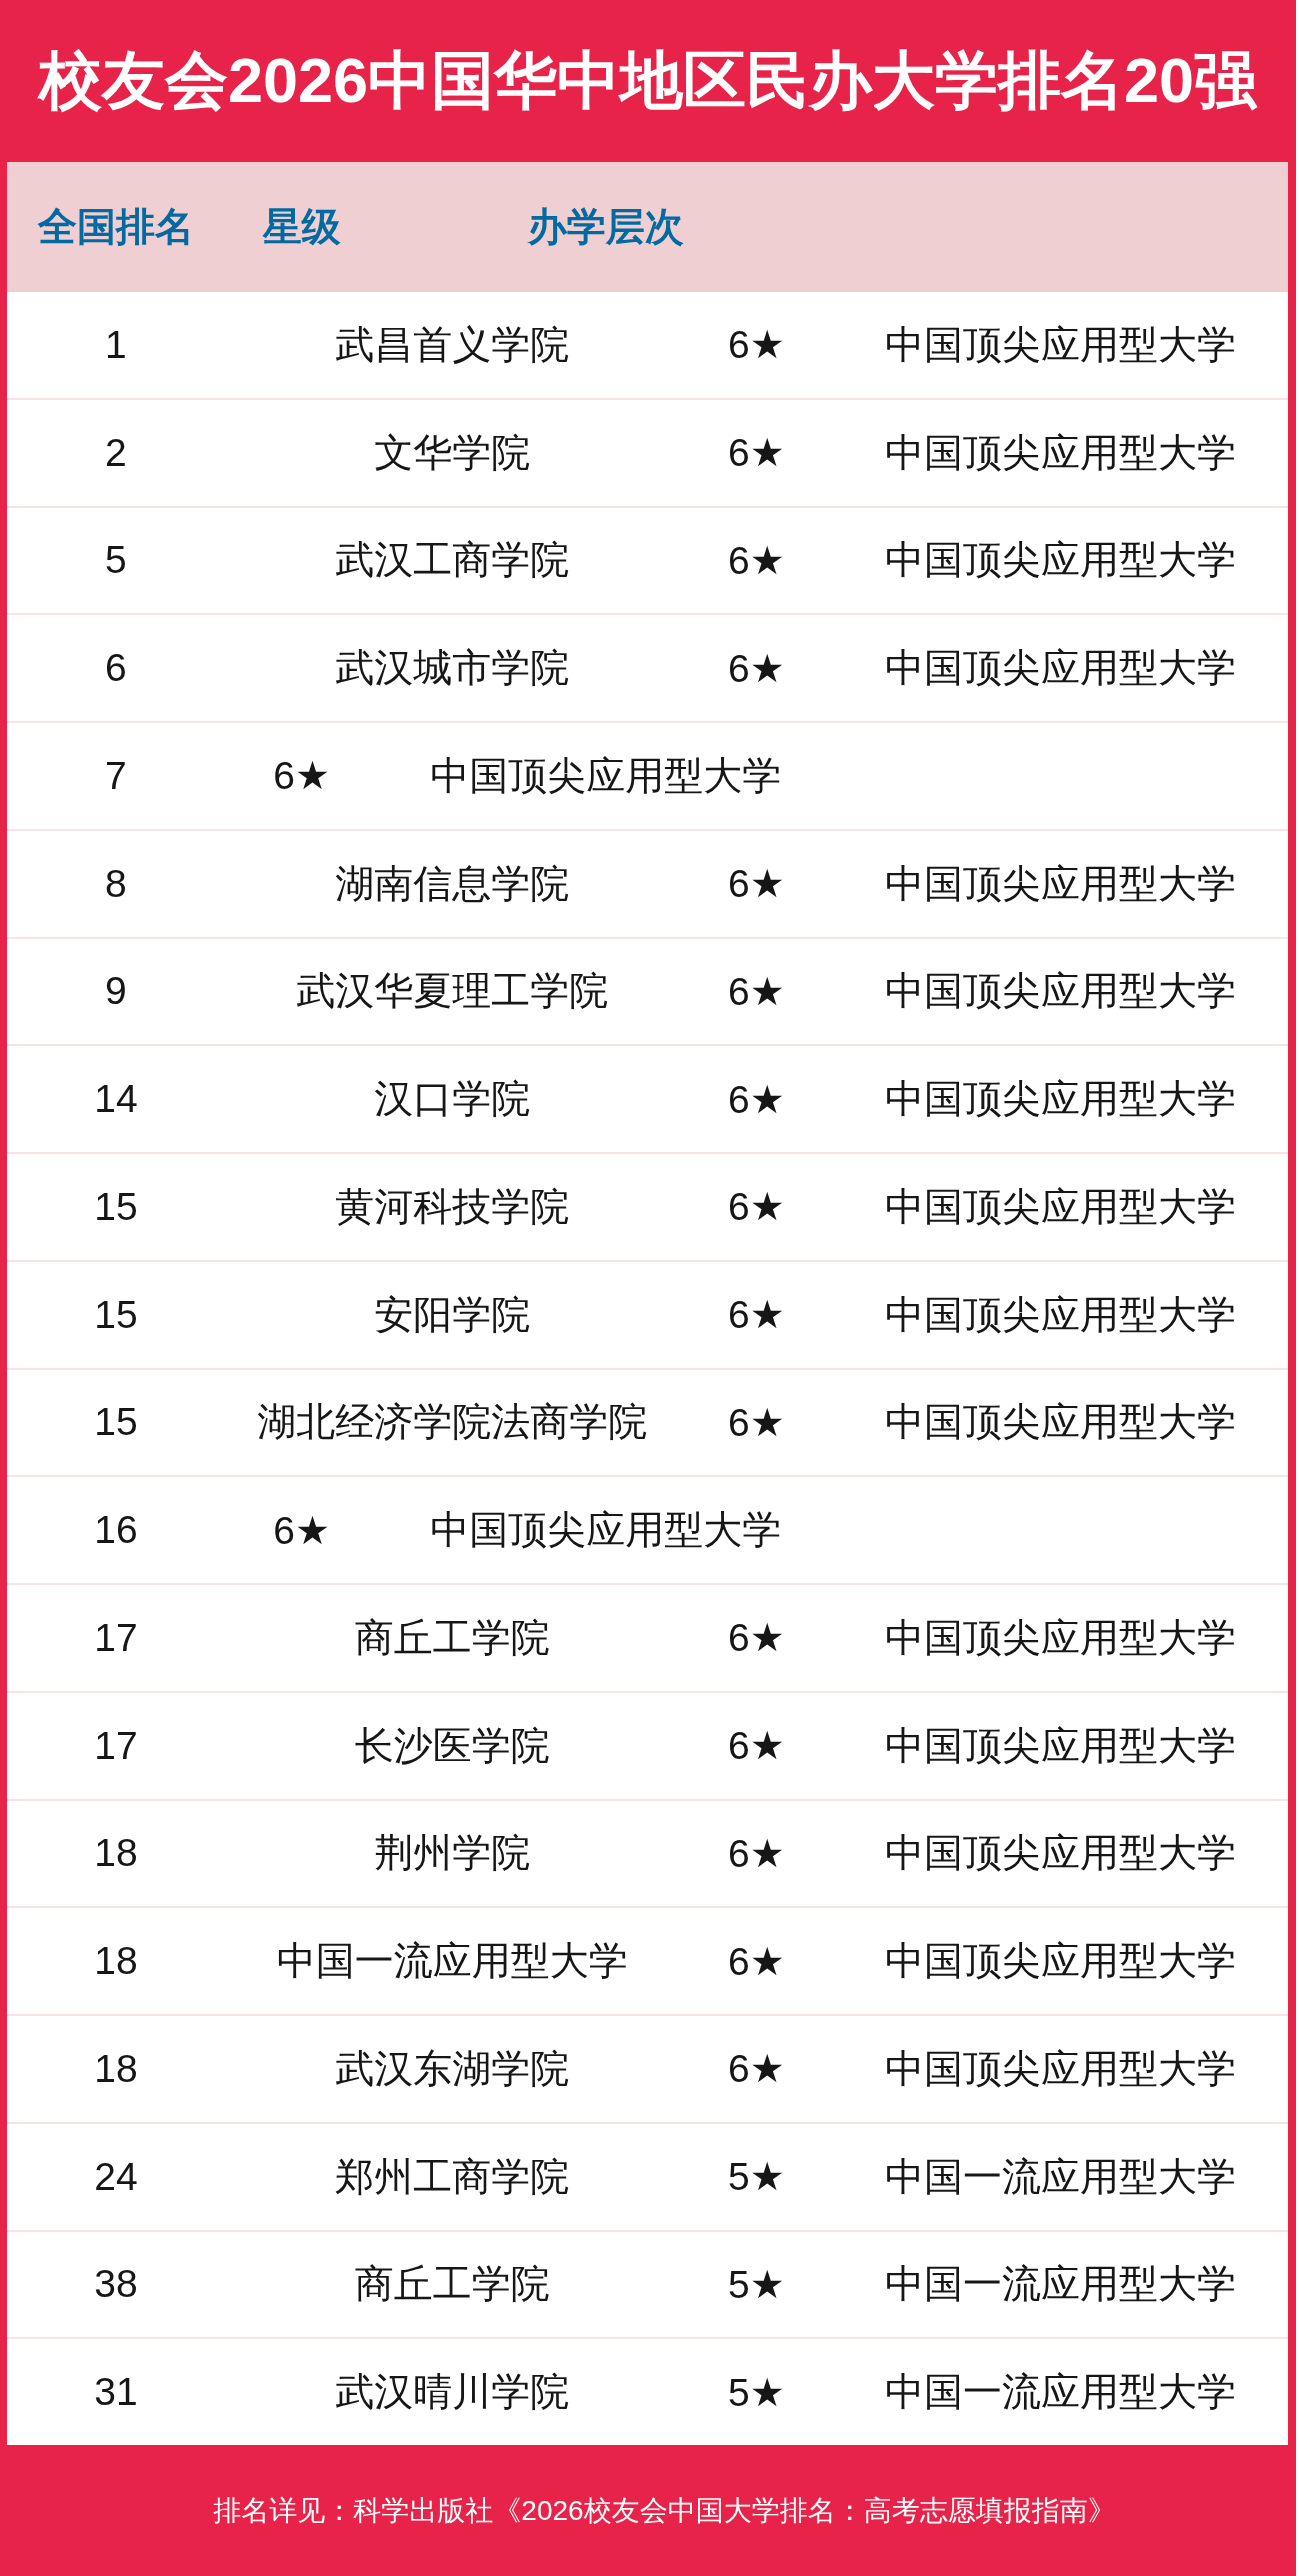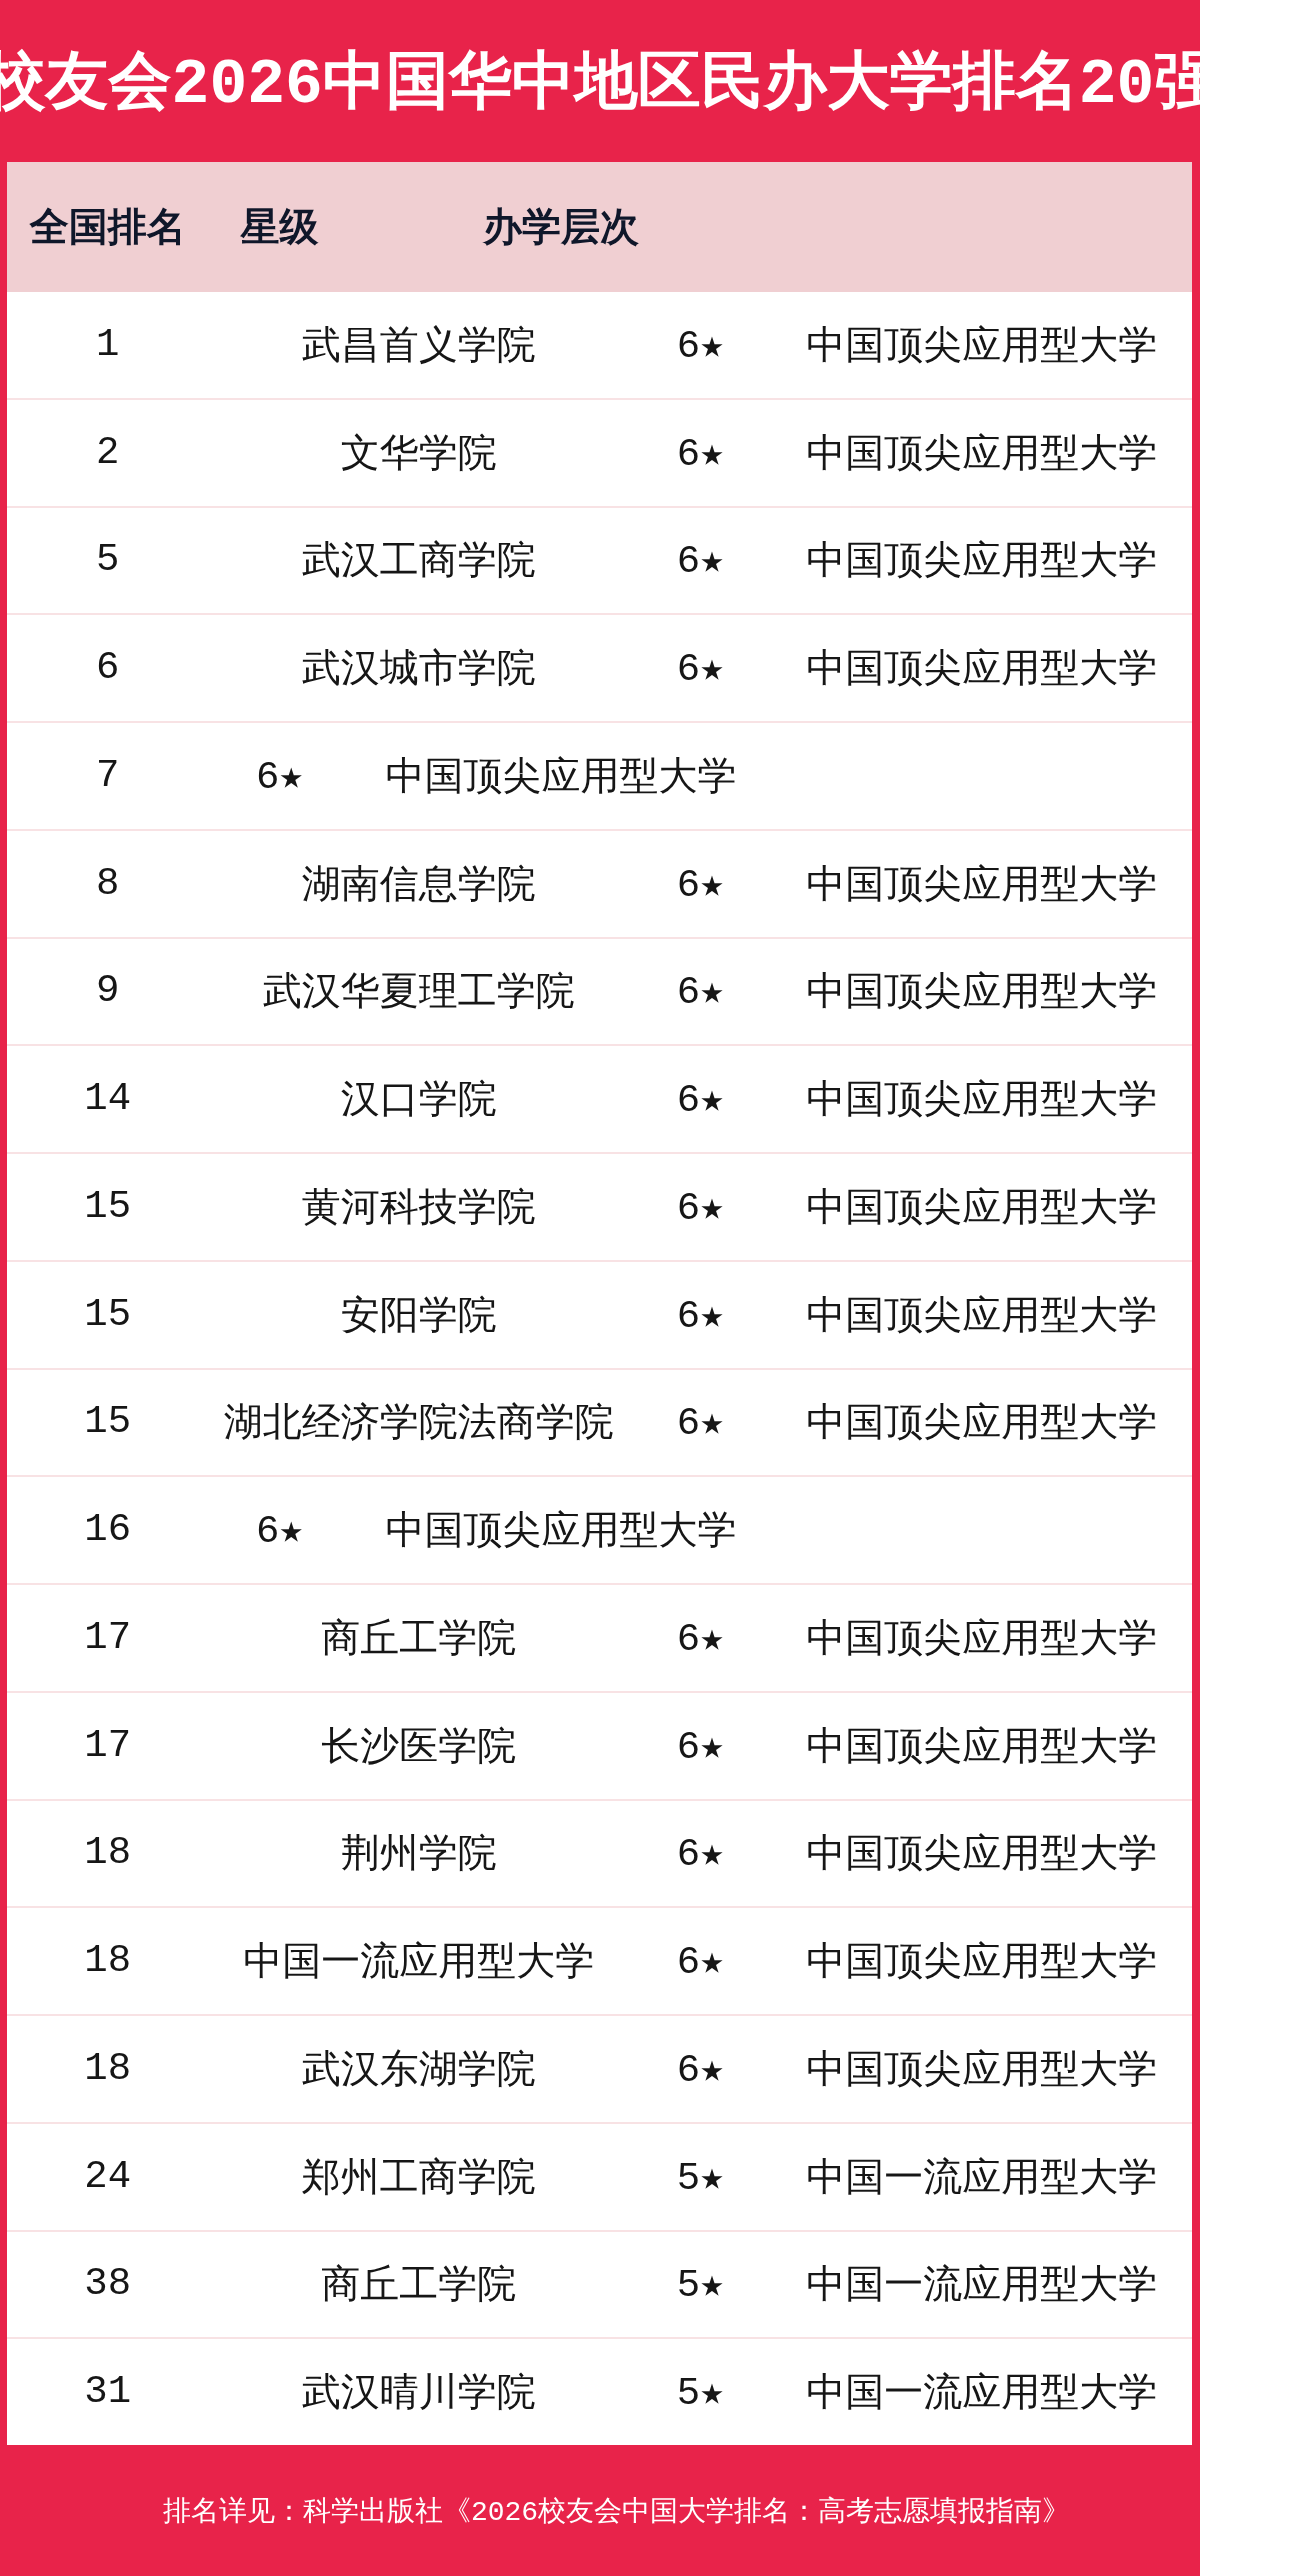--- a/index.html
+++ b/index.html
@@ -1,26 +1,26 @@
 <!DOCTYPE html>
 <html><head>
 <meta charset="utf-8">
 <style>
   html, body {
     margin: 0;
     padding: 0;
     background: #ffffff;
   }
   .page {
-    width: 1200px;
+    width: 1296px;
     height: 2576px;
     display: flex;
     flex-direction: column;
     background: #ffffff;
-    font-family: Liberation Mono, monospace;
+    font-family: Liberation Sans, sans-serif;
     overflow: hidden;
   }
   
   .title-bar {
     height: 162px;
     flex: 0 0 162px;
     background: #E8234A;
     display: flex;
     align-items: center;
     justify-content: center;
@@ -41,21 +41,21 @@
     border-right: 8.8px solid #E8234A;
     display: flex;
     flex-direction: column;
     box-sizing: border-box;
   }
   .header-row {
     flex: 0 0 130px;
     background: #F0CFD2;
     display: flex;
     align-items: center;
-    color: #0f172a;
+    color: #0369a1;
     font-weight: bold;
     font-size: 39px;
   }
   .body-rows {
     flex: 1 1 auto;
     display: flex;
     flex-direction: column;
   }
   .row {
     flex: 1 1 auto;

